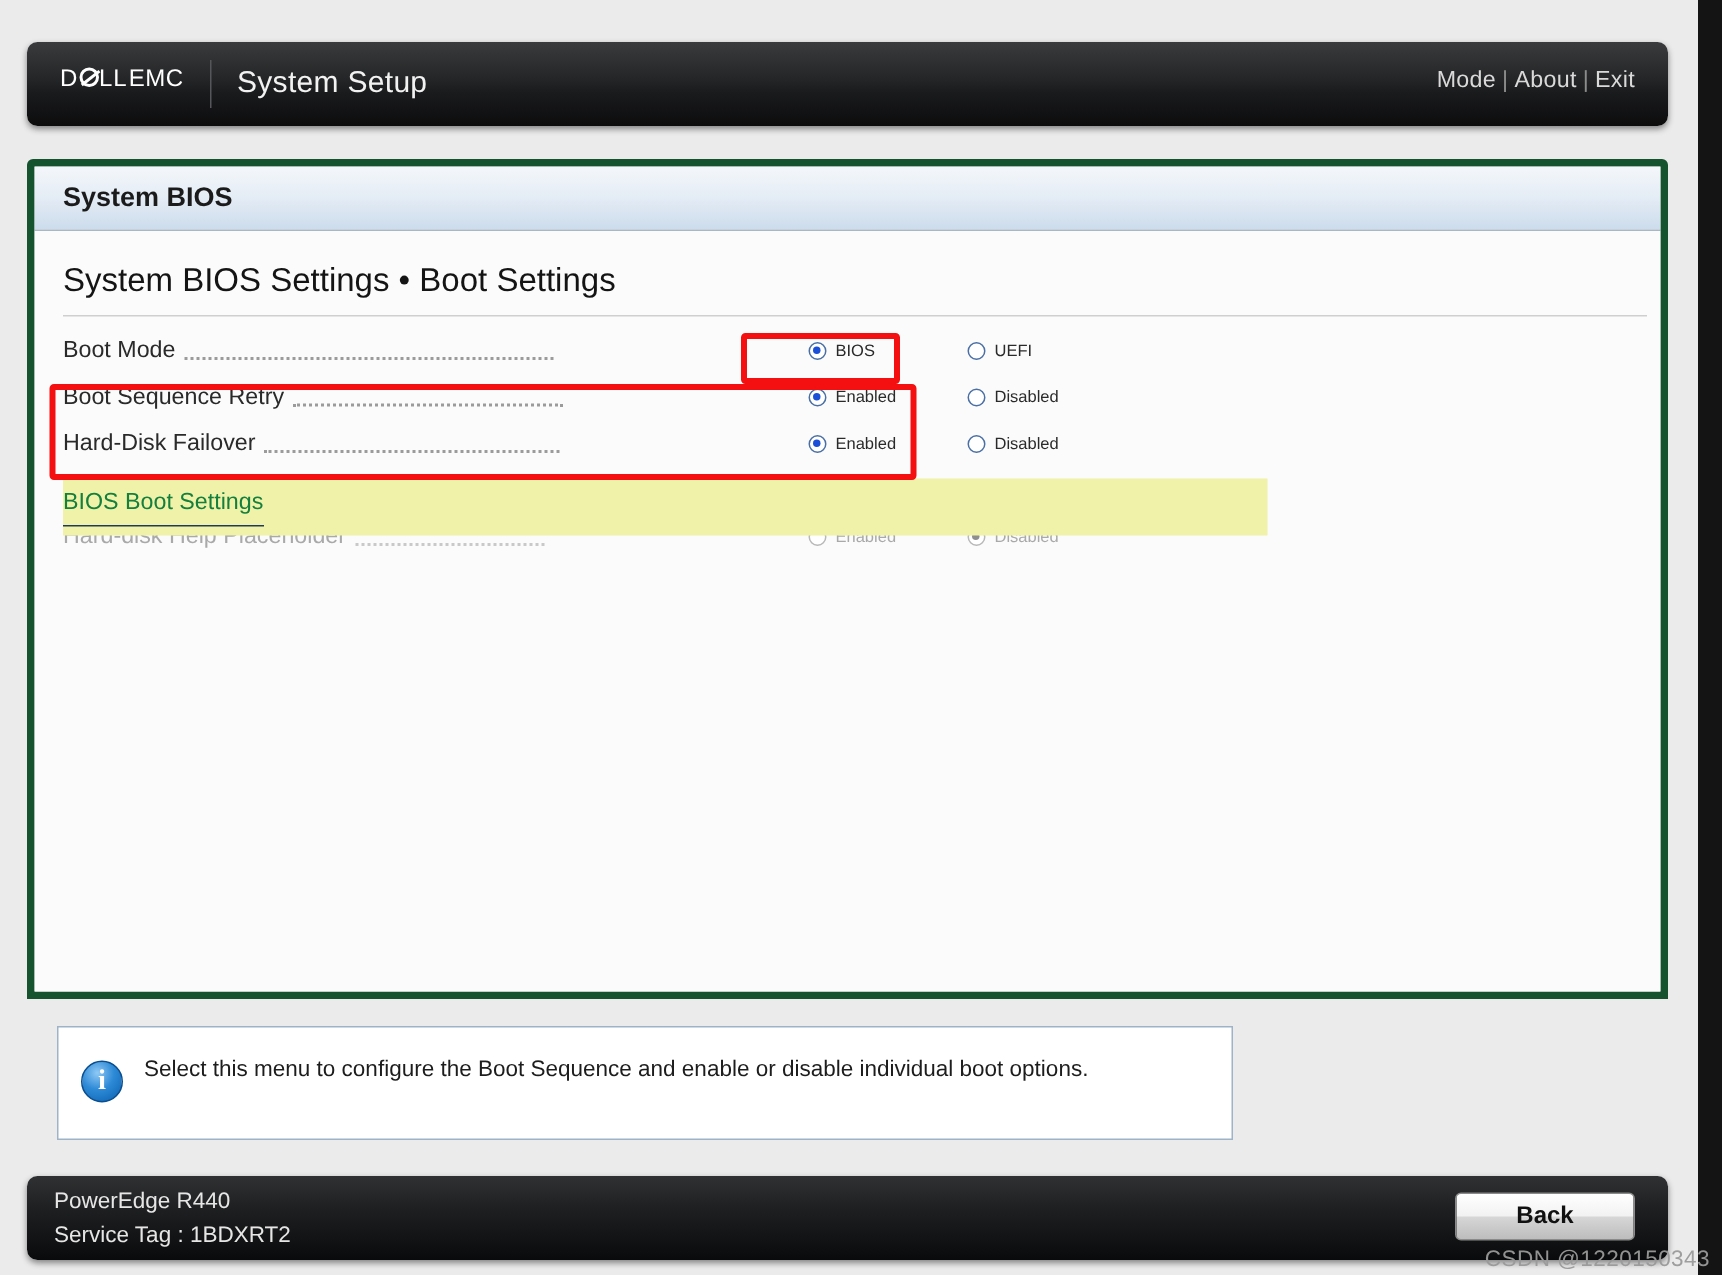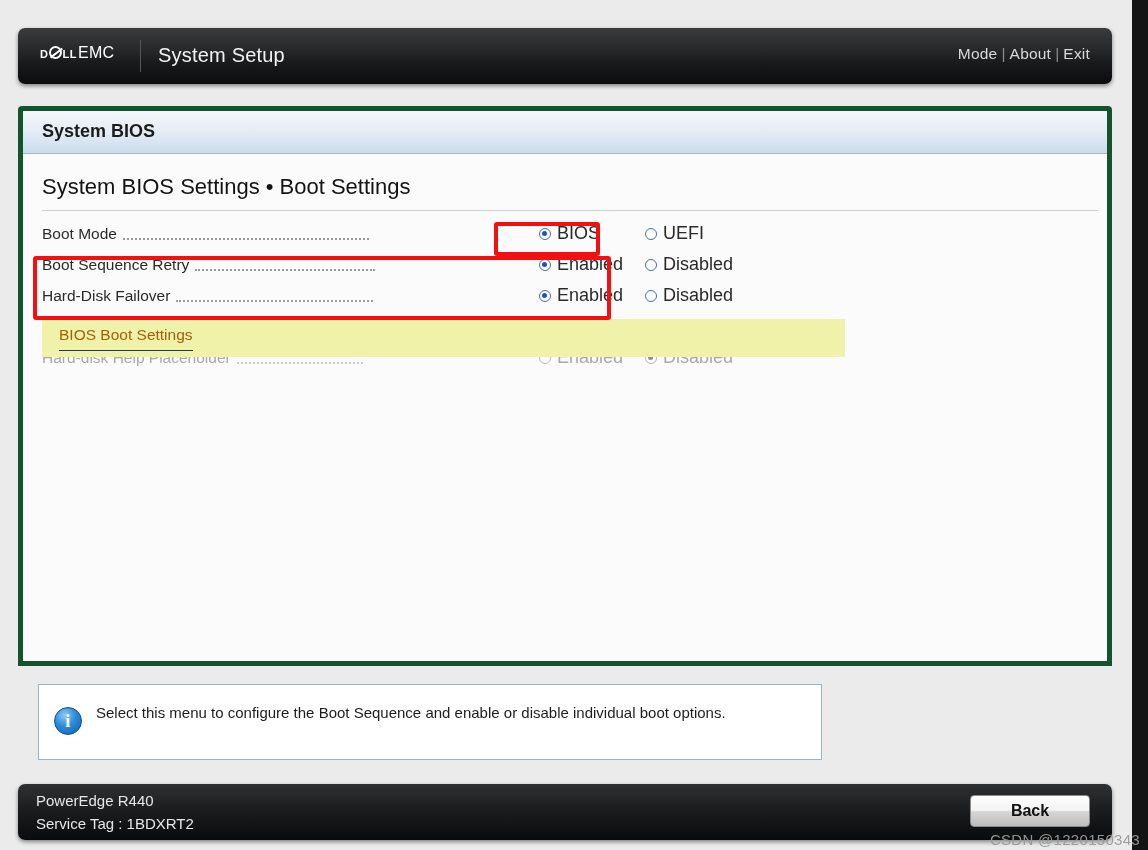--- a/index.html
+++ b/index.html
@@ -44,22 +44,22 @@
     overflow: hidden;
   }
   .logo-wrap {
     position: absolute;
     left: 22px; top: 16px;
     display: flex;
     align-items: center;
   }
   .logo-dell {
     color: #ffffff;
-    font-weight: bold;
-    font-size: 11px;
+    font-weight: normal;
+    font-size: 16px;
     letter-spacing: 0.5px;
     font-family: "Liberation Sans", sans-serif;
   }
   .logo-oval {
     display: inline-block;
     position: relative;
     width: 13px;
     height: 13px;
     border-radius: 50%;
     border: 2.4px solid #ffffff;
@@ -175,21 +175,21 @@
     margin-left: 6px;
     border-bottom: 2px dotted #9b9b9b;
     align-self: flex-end;
     margin-bottom: 9px;
   }
   .row.disabled .dots { border-bottom-color: #c9c9c9; }
   .opt {
     position: absolute;
     display: flex;
     align-items: center;
-    font-size: 18px;
+    font-size: 11px;
     color: #2a2a2a;
     white-space: nowrap;
   }
   .opt-a { left: 516px; }
   .opt-b { left: 622px; }
   .row.disabled .opt { color: #a9a9a9; }
   .radio {
     width: 12px; height: 12px;
     border-radius: 50%;
     border: 1.6px solid #4a6fa5;
@@ -218,23 +218,22 @@
   .link-row {
     position: absolute;
     left: 19px; top: 64px;
     width: 803px;
     height: 38px;
     background: #eff2a8;
     display: flex;
     align-items: center;
   }
   .link-row a {
-    margin-left: 17px;
     font-size: 15.5px;
-    color: #a16207;
+    color: #15803d;
     text-decoration: none;
     border-bottom: 1.5px solid #213a57;
     padding-bottom: 6px;
   }
 
   
   .redbox {
     position: absolute;
     border: 4px solid #f41010;
     border-radius: 3px;

